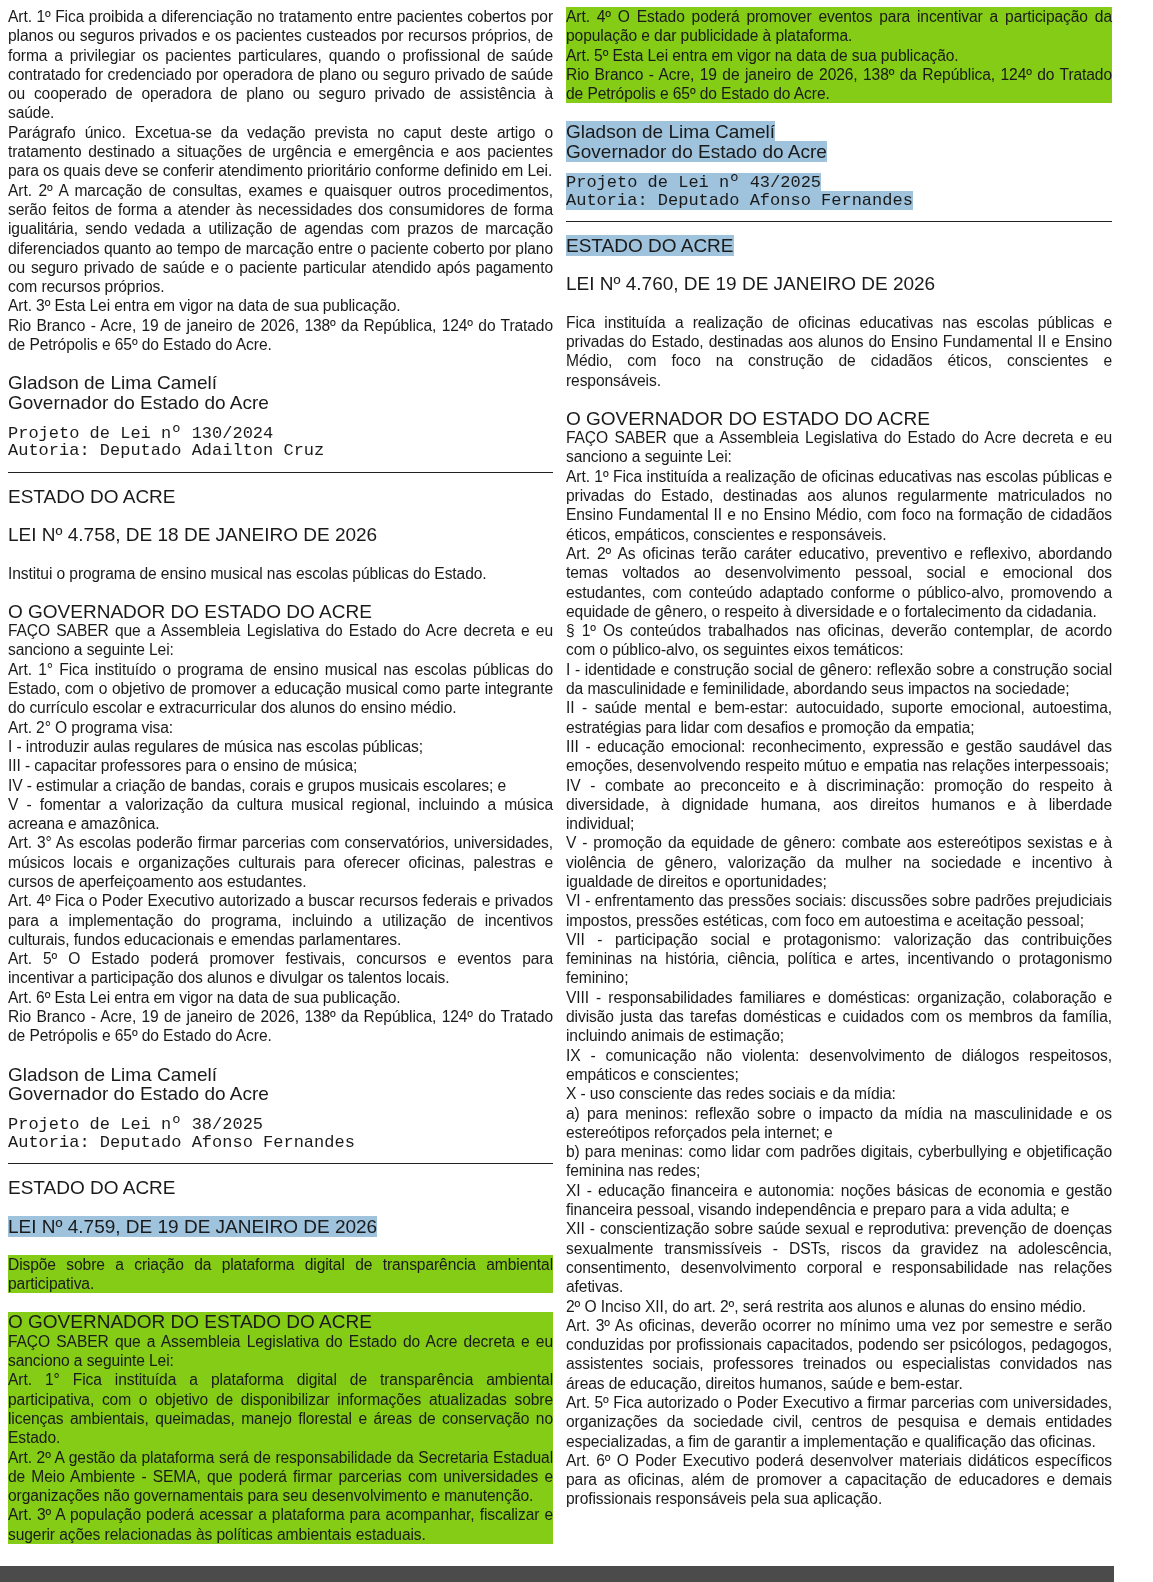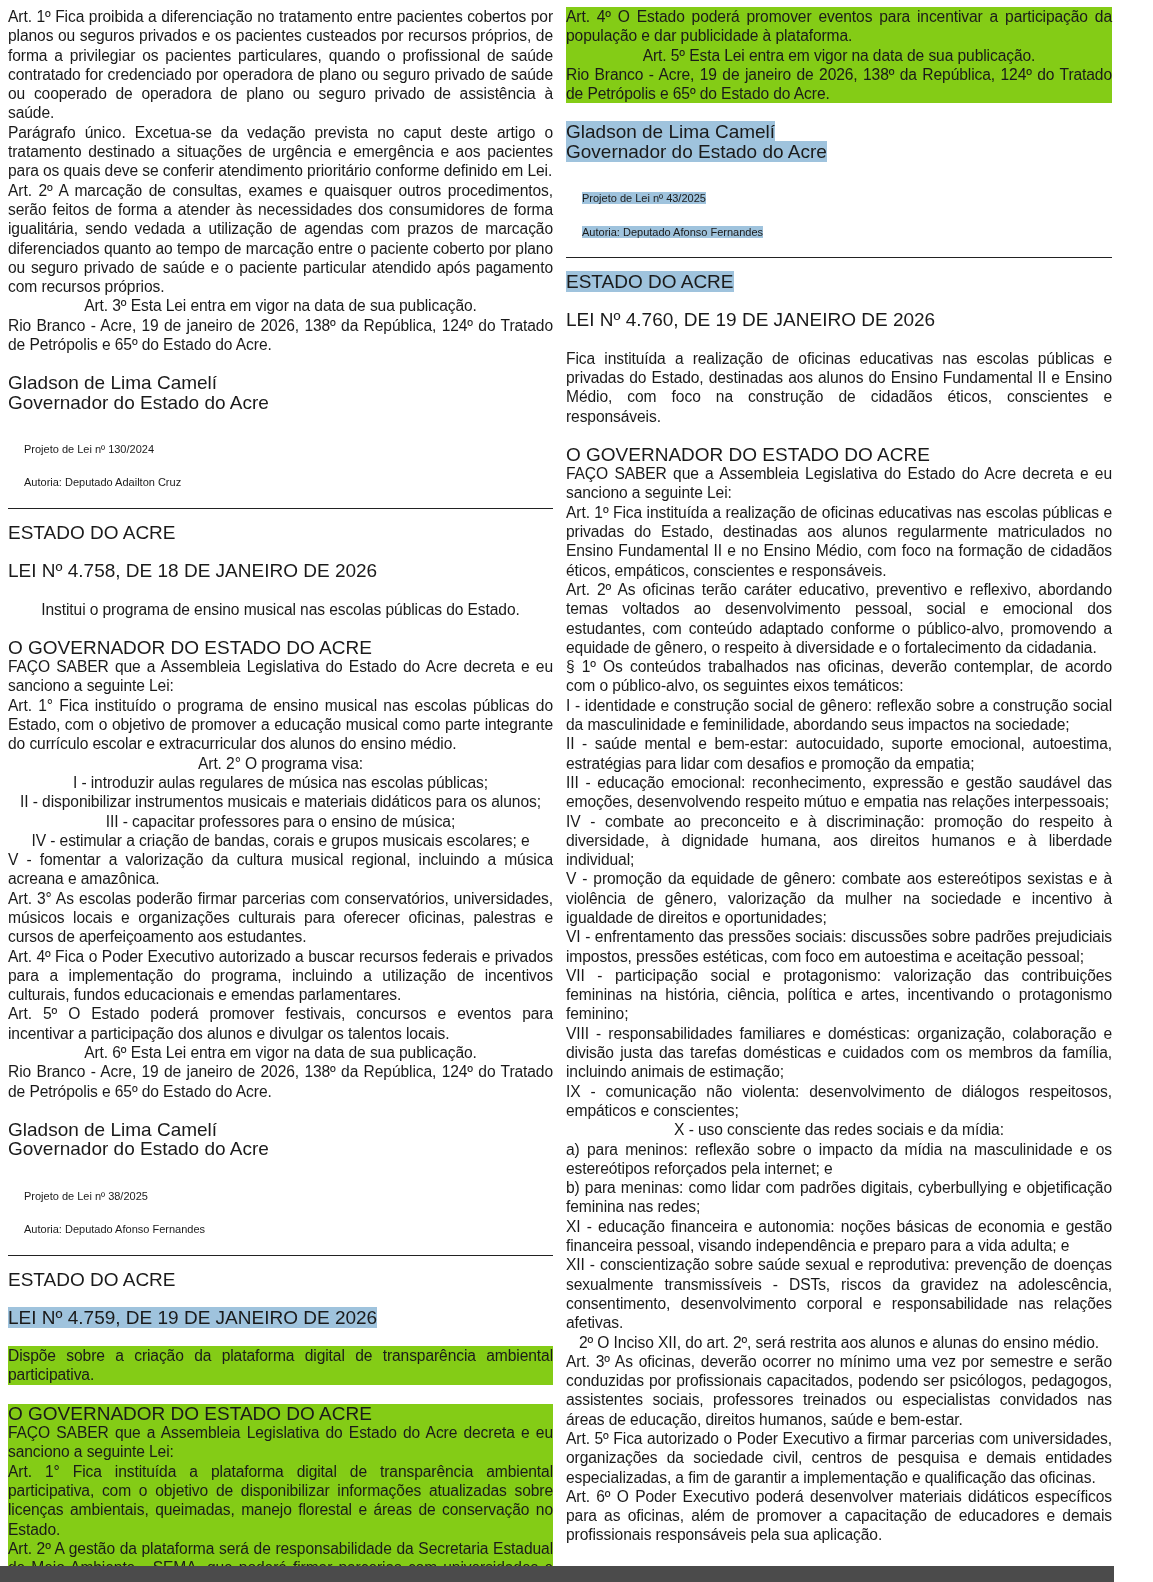--- a/index.html
+++ b/index.html
@@ -7,22 +7,22 @@
     width: 1153px; height: 1582px; position: relative; overflow: hidden;
     font-family: "Liberation Sans", sans-serif; color: #1a1a1a;
   }
   .col { position: absolute; top: 7px; }
   .col-left { left: 8px; width: 545px; }
   .col-right { left: 566px; width: 546px; }
   .p {
     font-size: 15.6px; line-height: 19.3px; text-align: justify; margin: 0;
     letter-spacing: -0.1px;
   }
-  .p.last { text-align: center; }
-  .small { font-size: 11px; line-height: 17.5px; margin: 16px; }
+  .p.last { text-align: left; }
+  .small { font-size: 17px; line-height: 17.5px; margin: 0; font-family: Liberation Mono, monospace; }
   .gap { height: 19px; }
   .gap-s { height: 13px; }
   .rule { border-top: 1.5px solid #222; margin: 12px 0 14px 0; }
   .hl { background: #84cc16; }
   .hl-inline { background: #9fc3dd; }
   .bottom-bar {
     position: absolute; left: 0; top: 1566px; width: 1114px; height: 16px;
     background: #4b4b4b;
   }
   .hdr { font-size: 19px; line-height: 19.3px; margin: 0; }
@@ -51,21 +51,20 @@
     <div class="gap"></div>
     <p class="hdr">LEI Nº 4.758, DE 18 DE JANEIRO DE 2026</p>
     <div class="gap"></div>
     <p class="p last">Institui o programa de ensino musical nas escolas públicas do Estado.</p>
     <div class="gap"></div>
     <p class="hdr">O GOVERNADOR DO ESTADO DO ACRE</p>
     <p class="p">FAÇO SABER que a Assembleia Legislativa do Estado do Acre decreta e eu sanciono a seguinte Lei:</p>
     <p class="p">Art. 1° Fica instituído o programa de ensino musical nas escolas públicas do Estado, com o objetivo de promover a educação musical como parte integrante do currículo escolar e extracurricular dos alunos do ensino médio.</p>
     <p class="p last">Art. 2° O programa visa:</p>
     <p class="p last">I - introduzir aulas regulares de música nas escolas públicas;</p>
-    <p class="p last">II - disponibilizar instrumentos musicais e materiais didáticos para os alunos;</p>
     <p class="p last">III - capacitar professores para o ensino de música;</p>
     <p class="p last">IV - estimular a criação de bandas, corais e grupos musicais escolares; e</p>
     <p class="p">V - fomentar a valorização da cultura musical regional, incluindo a música acreana e amazônica.</p>
     <p class="p">Art. 3° As escolas poderão firmar parcerias com conservatórios, universidades, músicos locais e organizações culturais para oferecer oficinas, palestras e cursos de aperfeiçoamento aos estudantes.</p>
     <p class="p">Art. 4º Fica o Poder Executivo autorizado a buscar recursos federais e privados para a implementação do programa, incluindo a utilização de incentivos culturais, fundos educacionais e emendas parlamentares.</p>
     <p class="p">Art. 5º O Estado poderá promover festivais, concursos e eventos para incentivar a participação dos alunos e divulgar os talentos locais.</p>
     <p class="p last">Art. 6º Esta Lei entra em vigor na data de sua publicação.</p>
     <p class="p">Rio Branco - Acre, 19 de janeiro de 2026, 138º da República, 124º do Tratado de Petrópolis e 65º do Estado do Acre.</p>
     <div class="gap"></div>
     <p class="hdr">Gladson de Lima Camelí</p>

